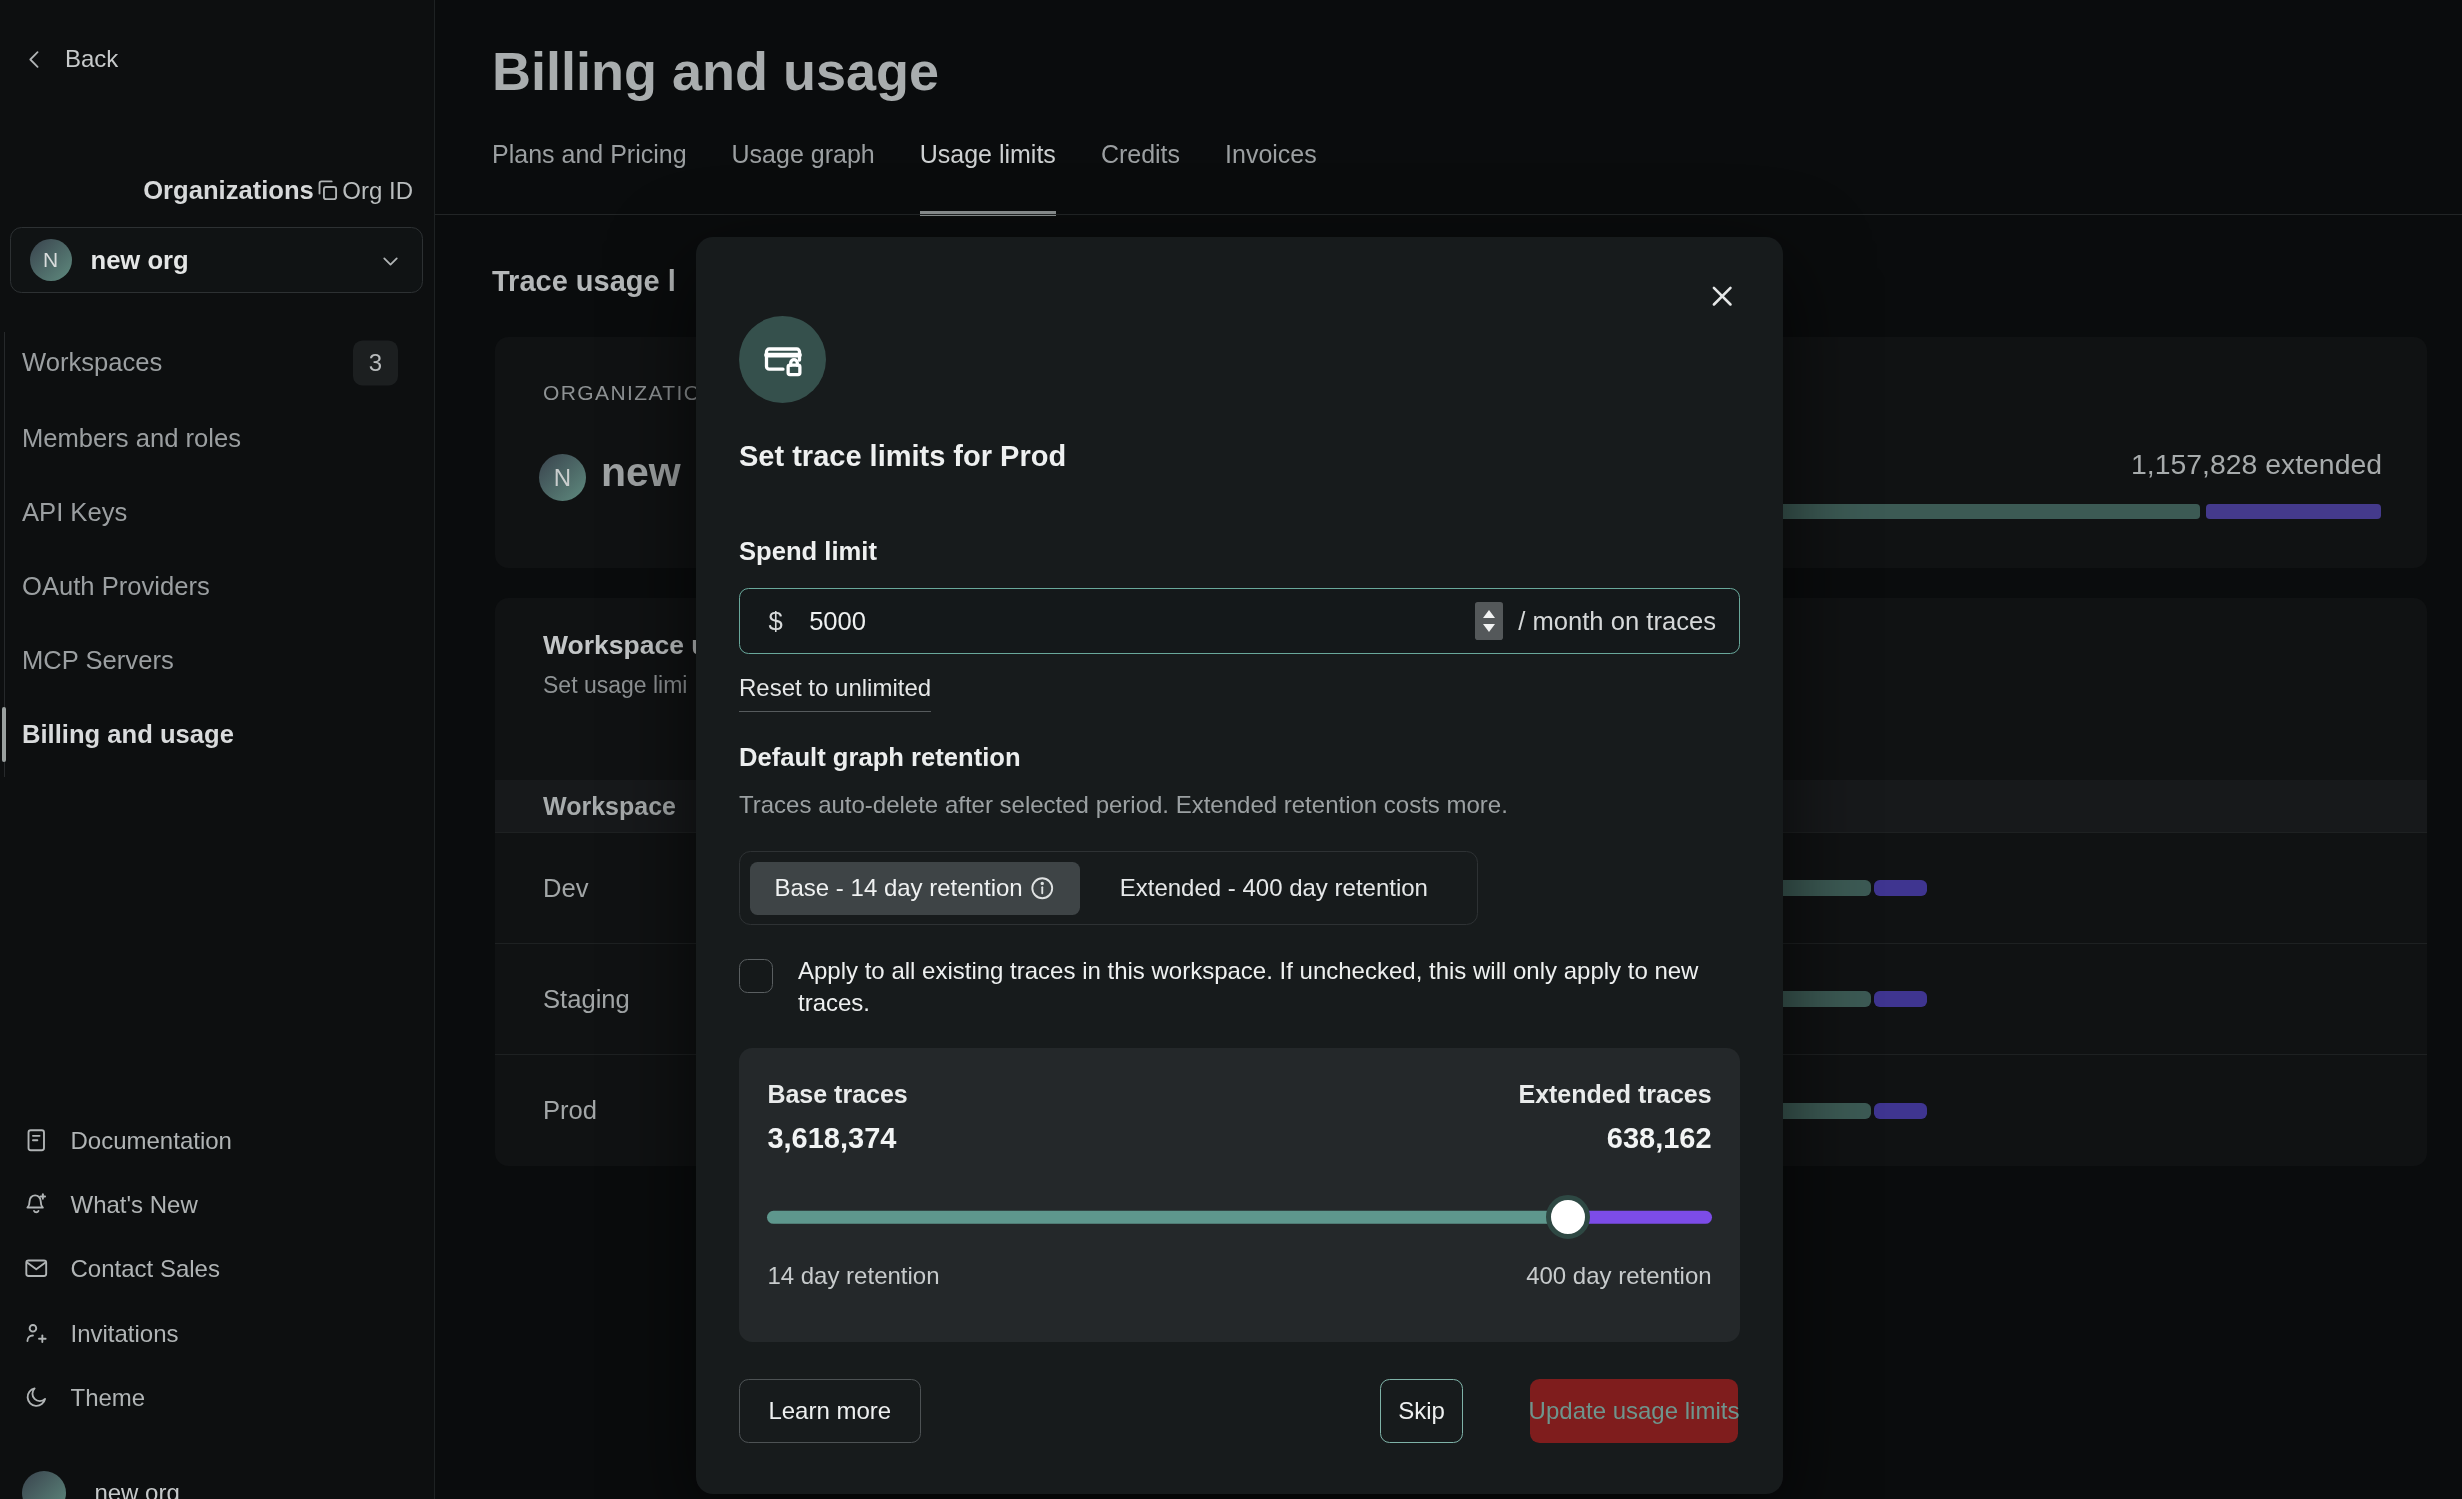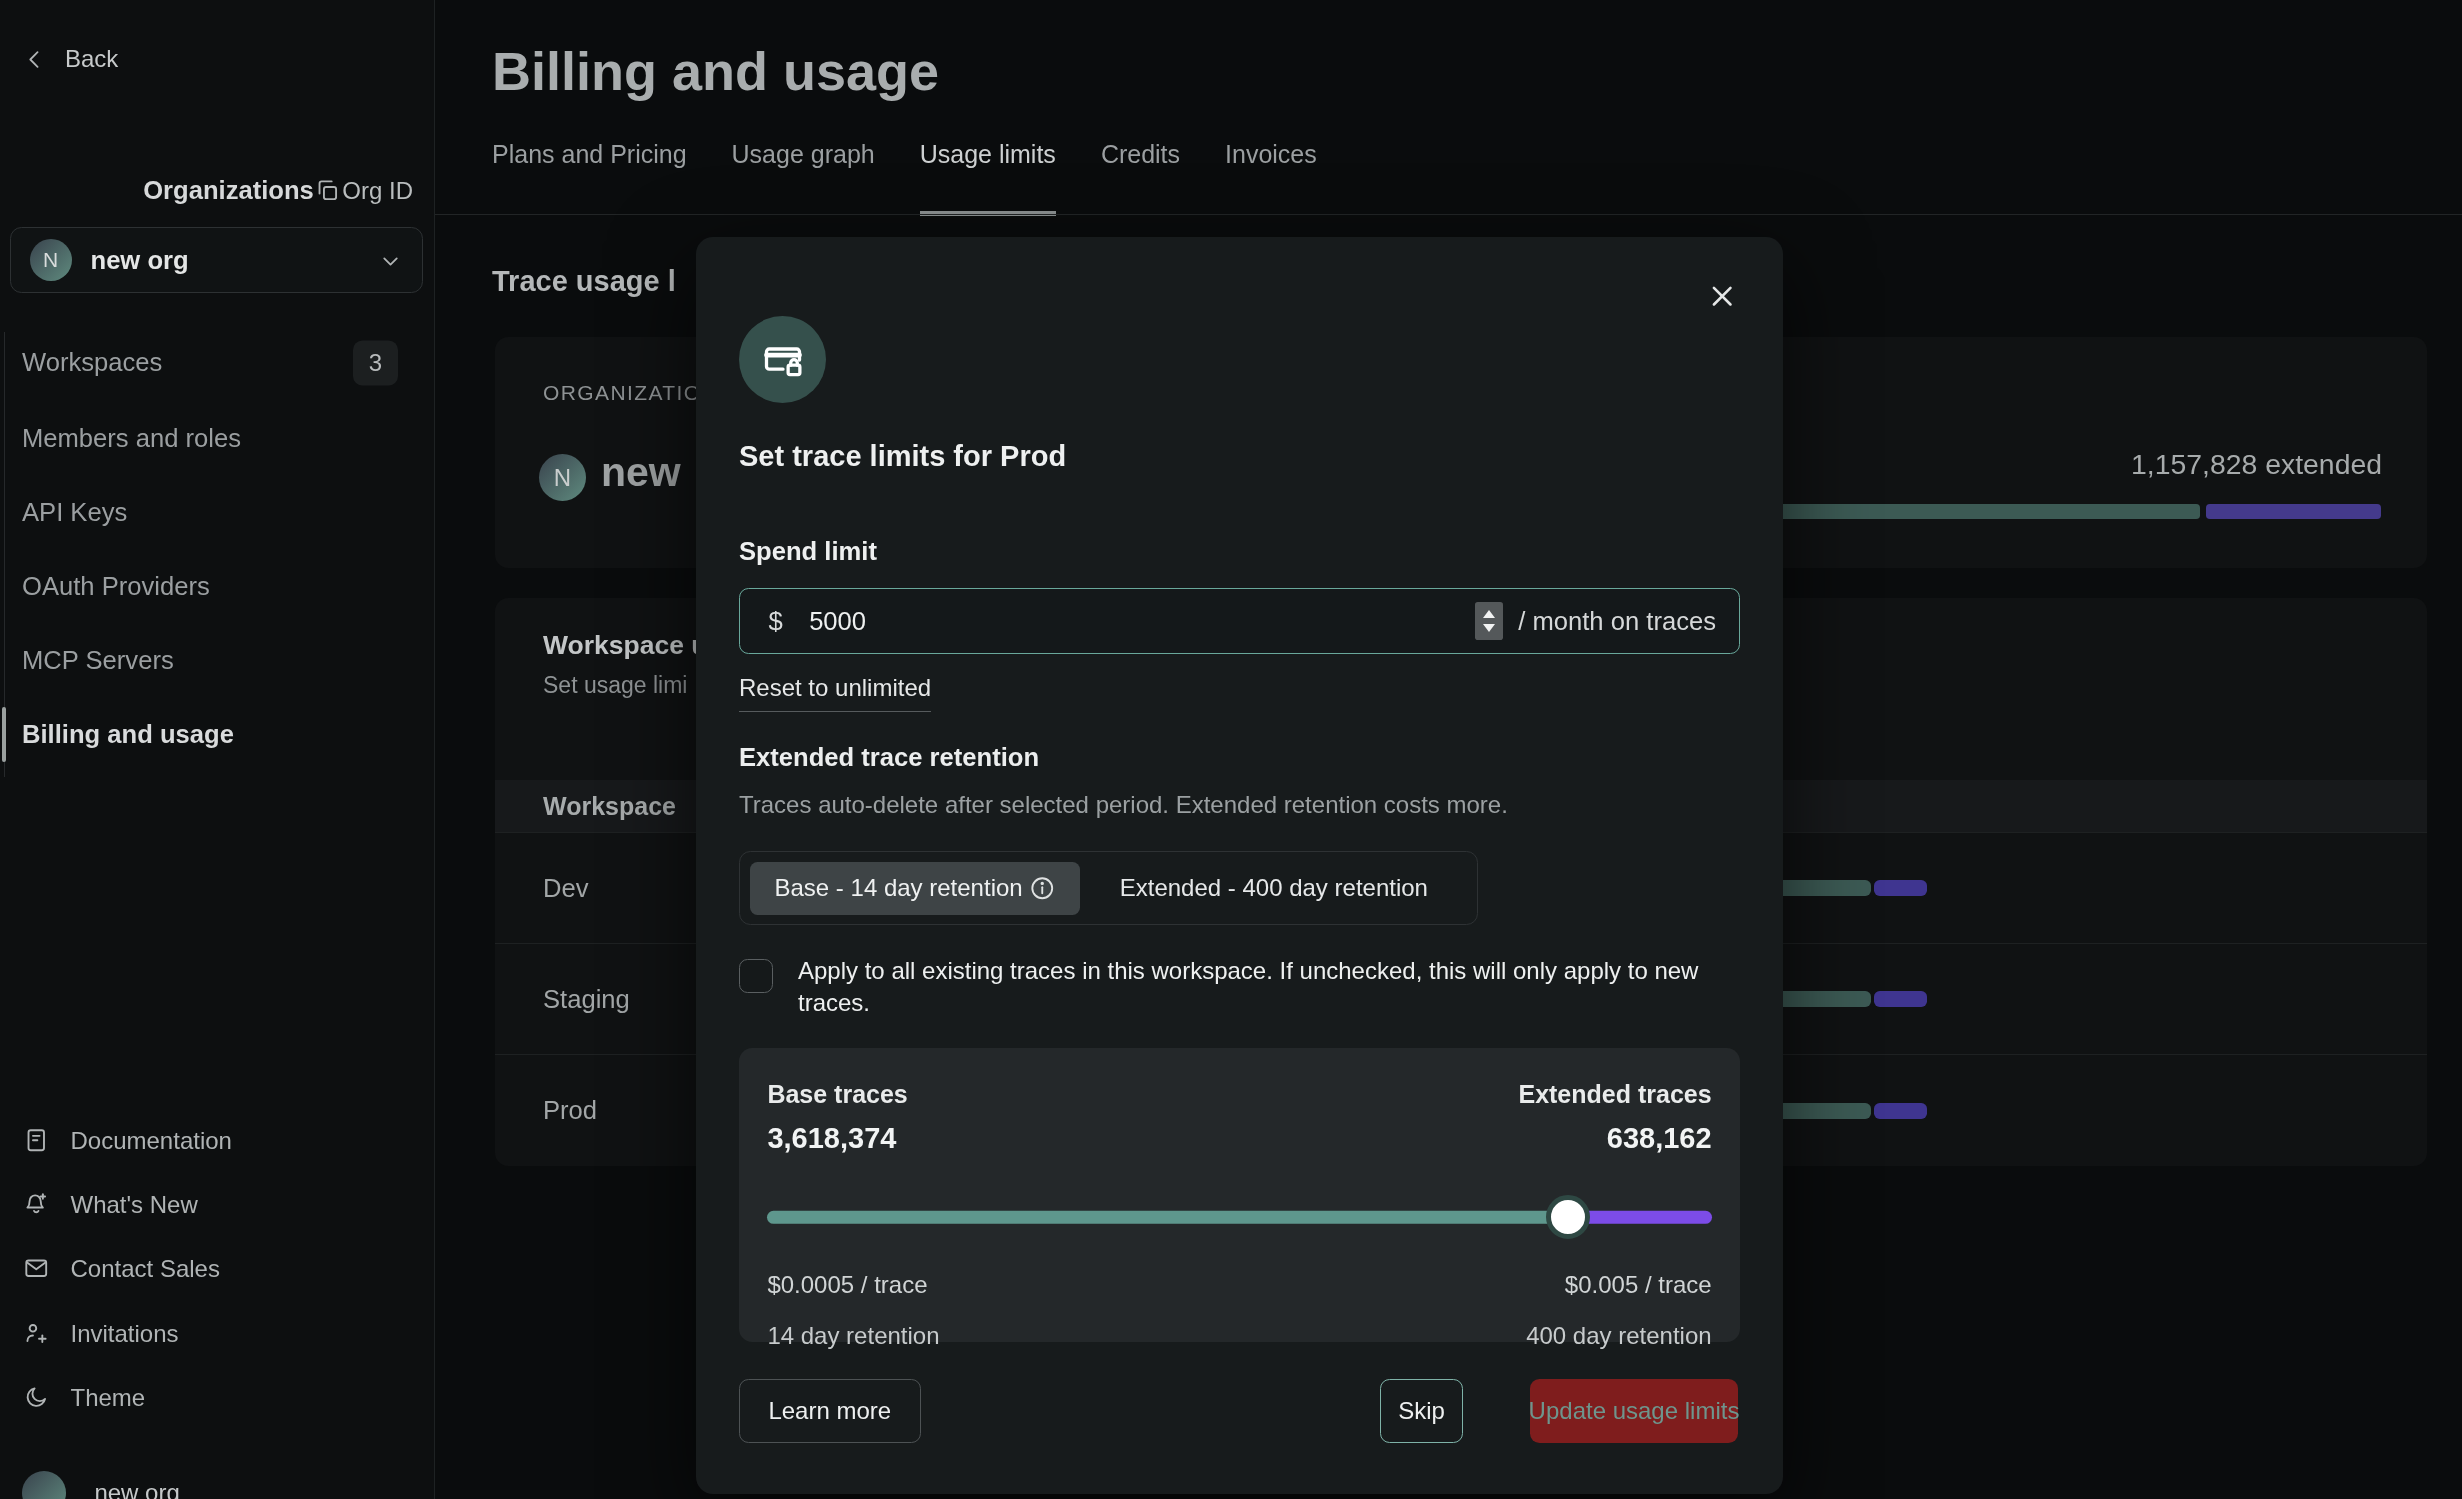--- a/index.html
+++ b/index.html
@@ -294,21 +294,21 @@
     <span class="cur">$</span>
     <input type="text" value="5000" style="">
     <span class="spinner">
         <span class="up"></span>
         <span class="dn"></span>
       </span>
     <span class="spend-suffix">/ month on traces</span>
   </div>
   <div class="reset-link">Reset to unlimited</div>
 
-  <div class="ret-heading">Extended trace retention</div>
+  <div class="ret-heading">Default graph retention</div>
   <div class="ret-desc">Traces auto-delete after selected period. Extended retention costs more.</div>
 
   <div class="segmented">
     <div class="seg-opt selected">
       <span>Base - 14 day retention</span>
       <svg width="26.5" height="26.5" viewBox="0 0 24 24" style="stroke:#dfe2e2;fill:none;stroke-width:1.7;stroke-linecap:round;">
           <circle cx="12" cy="12" r="9"></circle>
           <line x1="12" y1="11" x2="12" y2="16.5"></line>
           <circle cx="12" cy="7.6" r="0.7" style="fill:#dfe2e2"></circle>
         </svg>
@@ -329,24 +329,20 @@
       <span class="sp-label">Extended traces</span>
     </div>
     <div class="sp-row">
       <span class="sp-value">3,618,374</span>
       <span class="sp-value">638,162</span>
     </div>
     <div class="slider">
       <div class="track"></div>
       <div class="handle"></div>
     </div>
-    <div class="sp-row" style="margin-top:32px">
-      <span class="sp-price">$0.0005 / trace</span>
-      <span class="sp-price">$0.005 / trace</span>
-    </div>
     <div class="sp-row" style="margin-top:23px">
       <span class="sp-period">14 day retention</span>
       <span class="sp-period">400 day retention</span>
     </div>
   </div>
 
   <div class="m-footer">
     <div class="btn btn-learn">Learn more</div>
     <div class="btn btn-skip">Skip</div>
     <div class="btn btn-update">Update usage limits</div>

